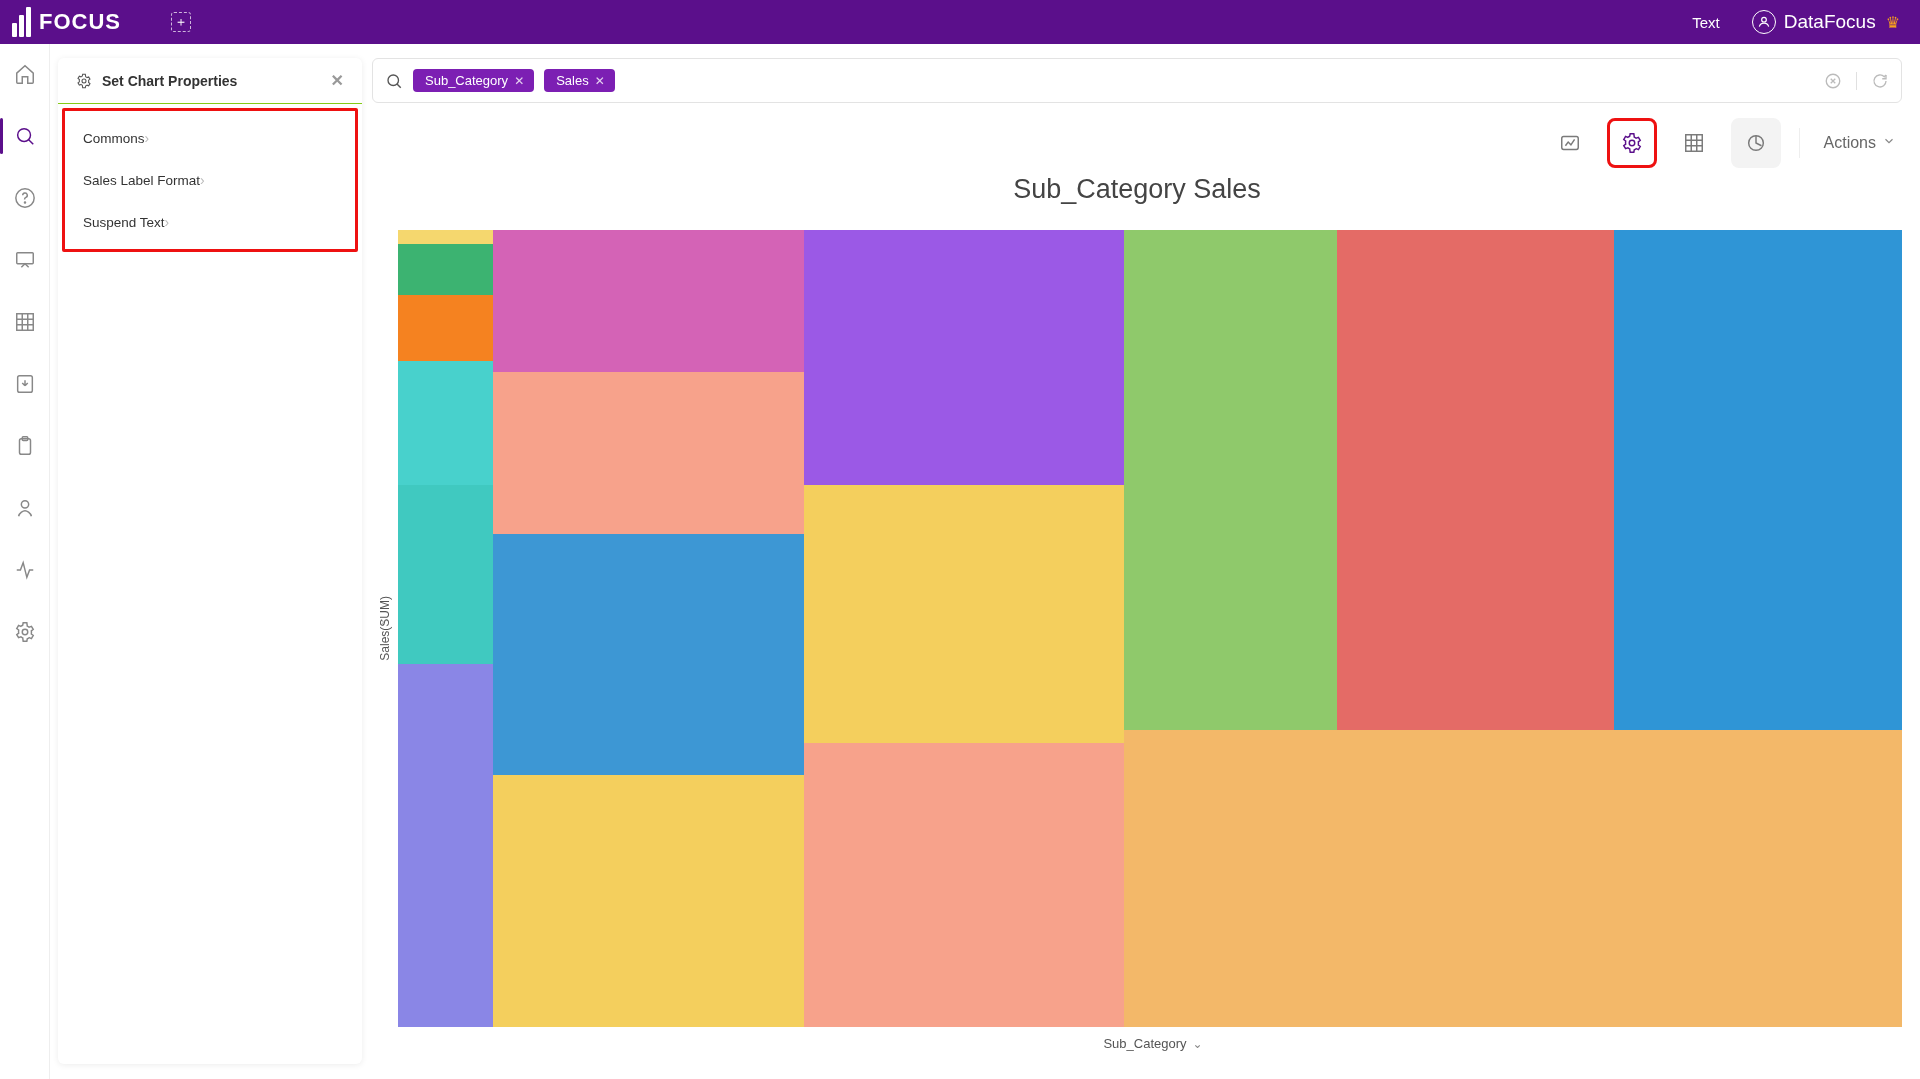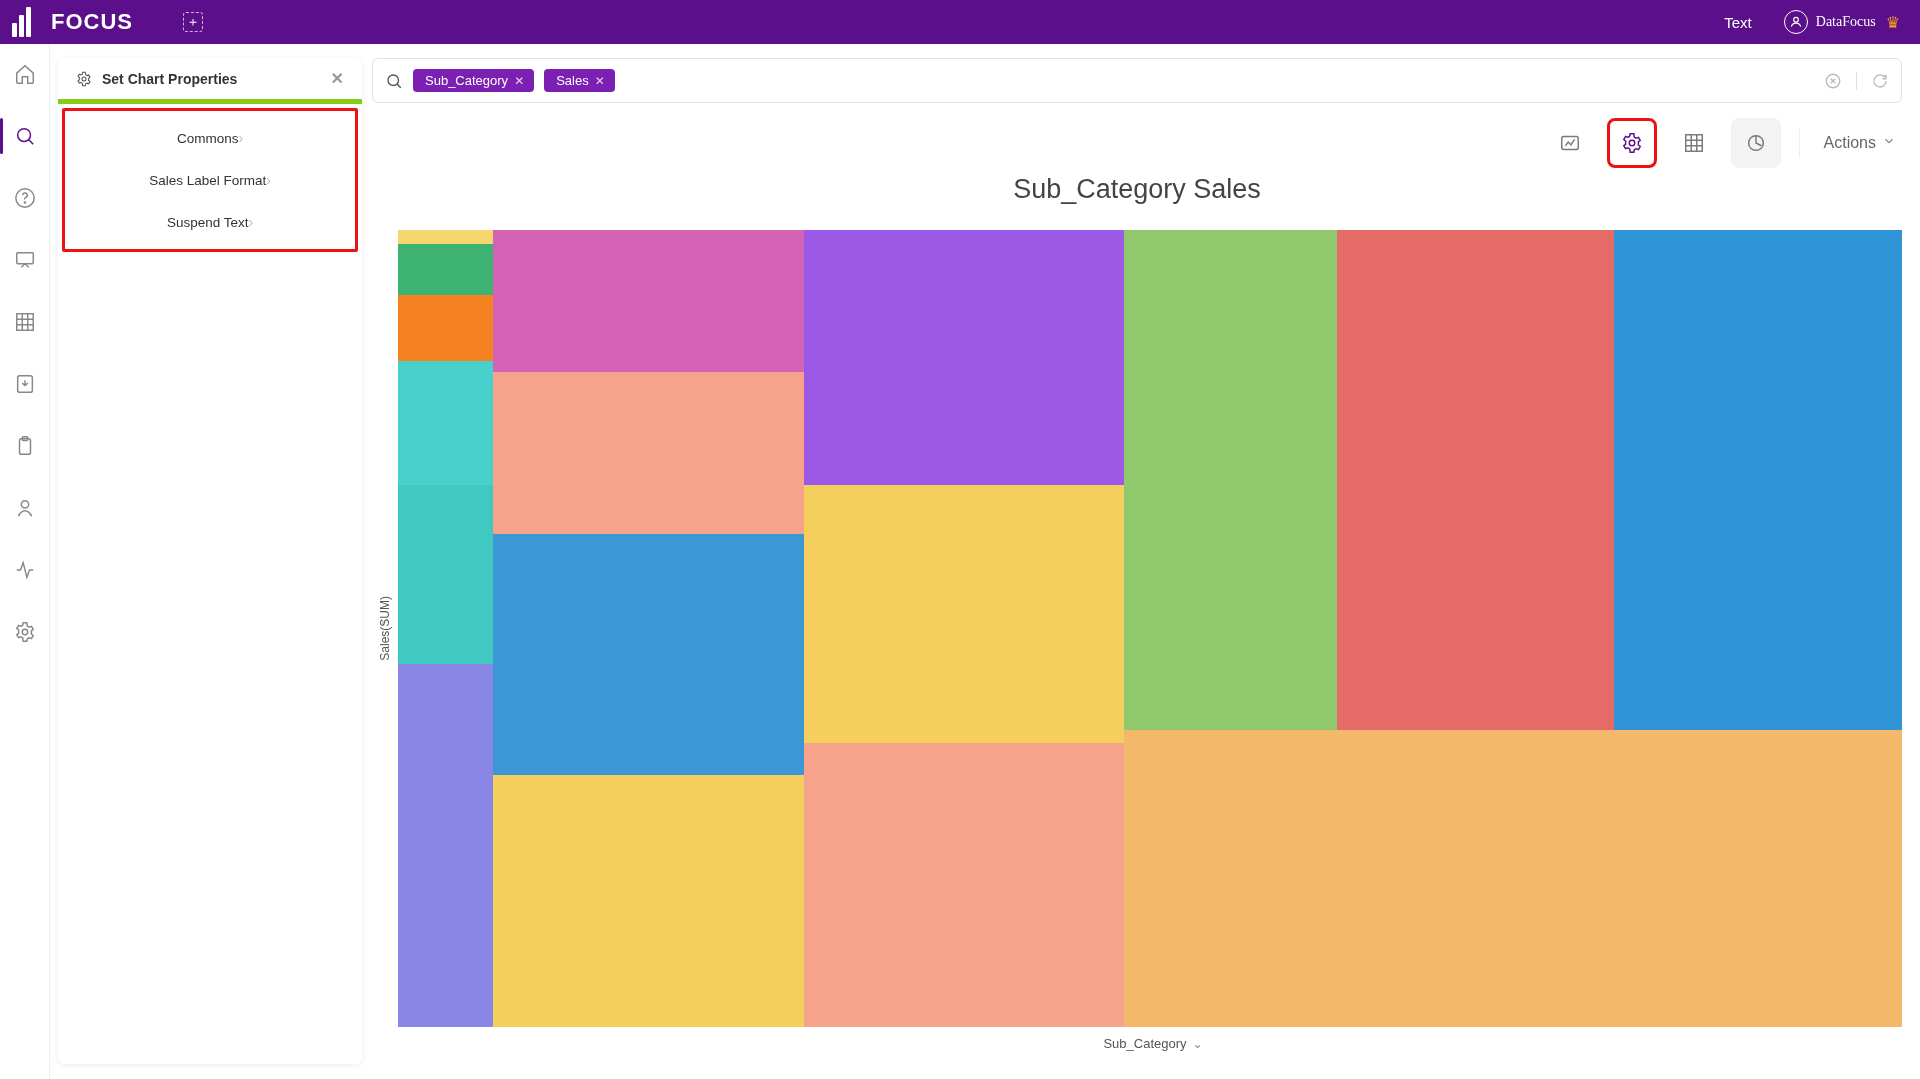--- a/index.html
+++ b/index.html
@@ -1,48 +1,48 @@
 <!DOCTYPE html>
 <html><head>
 <meta charset="utf-8">
 <style>
   * { box-sizing: border-box; margin: 0; padding: 0; }
   html, body { width: 1920px; height: 1079px; font-family: -apple-system, Segoe UI, Arial, sans-serif; background: #fff; overflow: hidden; }
 
   
   .topbar { height: 44px; background: #5b0f8b; display: flex; align-items: center; color: #fff; padding: 0 20px 0 10px; }
-  .logo { display: flex; align-items: center; gap: 20px; margin-left: 2px; }
+  .logo { display: flex; align-items: center; gap: 8px; margin-left: 2px; }
   .logo-mark { display: flex; align-items: flex-end; gap: 2px; }
   .logo-mark span { display: inline-block; width: 5px; background: #fff; border-radius: 1px; }
   .logo-mark span:nth-child(1){height:14px;} .logo-mark span:nth-child(2){height:22px;} .logo-mark span:nth-child(3){height:30px;}
   .logo-text { font-size: 22px; font-weight: 600; letter-spacing: 1px; }
   .add-box { margin-left: 50px; width: 20px; height: 20px; border: 1.5px dashed rgba(255,255,255,.7); border-radius: 3px; display:flex; align-items:center; justify-content:center; font-size:13px; color:#fff; cursor:pointer; }
   .top-spacer { flex: 1; }
   .help { font-size: 15px; cursor: pointer; margin-right: 32px; }
   .user { display:flex; align-items:center; gap:8px; cursor:pointer; }
   .avatar-ring { width:24px; height:24px; border:1.5px solid #fff; border-radius:50%; display:flex; align-items:center; justify-content:center; }
   .avatar-ring svg { width:14px; height:14px; stroke:#fff; fill:none; stroke-width:2; }
-  .user-name { font-size:14px;font-family:Liberation Serif, serif; }
+  .user-name { font-size:19px; }
   .crown { color:#f9a11b; font-size:16px; margin-left:2px; }
 
   
   .rail { position:absolute; top:44px; left:0; width:50px; height:calc(100% - 44px); background:#fff; display:flex; flex-direction:column; align-items:center; padding-top:18px; gap:38px; border-right:1px solid #eee; }
   .rail-item { width:24px; height:24px; display:flex; align-items:center; justify-content:center; color:#888; cursor:pointer; position:relative; }
   .rail-item.active { color:#5b0f8b; }
   .rail-item.active::before { content:""; position:absolute; left:-13px; top:-6px; width:3px; height:36px; background:#5b0f8b; border-radius:2px; }
   .rail svg { width:22px; height:22px; stroke:currentColor; fill:none; stroke-width:1.6; }
 
   
   .panel { position:absolute; top:58px; left:58px; width:304px; height:1006px; background:#fff; border-radius:6px; box-shadow:0 1px 6px rgba(0,0,0,.08); }
-  .panel-header { height:46px; display:flex; align-items:center; padding:0 18px; border-bottom:5px solid #84cc16; font-size:14px; font-weight:600; color:#333; }
+  .panel-header { height:46px; display:flex; align-items:center; padding:0 18px; border-bottom:1px solid #84cc16; font-size:14px; font-weight:600; color:#333; }
   .panel-header svg { width:16px; height:16px; stroke:#555; fill:none; stroke-width:1.6; margin-right:10px; }
   .panel-close { margin-left:auto; color:#999; font-size:16px; cursor:pointer; }
   .panel-body { padding:6px 0; }
   .panel-body.highlight { border:3px solid #e11; border-radius:2px; margin:4px; }
-  .prop-row { height:42px; display:flex; align-items:center; padding:0 18px; font-size:13.5px; color:#333; cursor:pointer; justify-content:center; }
+  .prop-row { height:42px; display:flex; align-items:center; padding:0 18px; font-size:13.5px; color:#333; cursor:pointer; justify-content:flex-start; }
   .prop-row .chev { color:#bbb; font-size:14px; }
 
   
   .searchbar { position:absolute; top:58px; left:372px; right:18px; height:45px; border:1px solid #e3e3e3; border-radius:6px; display:flex; align-items:center; padding:0 12px; gap:10px; }
   .searchbar svg { width:18px; height:18px; stroke:#555; fill:none; stroke-width:1.8; }
   .chip { background:#7c1fb3; color:#fff; font-size:13px; padding:4px 10px 4px 12px; border-radius:4px; display:flex; align-items:center; gap:6px; cursor:pointer; }
   .chip .x { font-size:12px; opacity:.8; }
   .search-actions { margin-left:auto; display:flex; align-items:center; gap:14px; color:#bbb; }
   .search-actions .vline { width:1px; height:18px; background:#e0e0e0; }
   .search-actions svg { width:18px; height:18px; stroke:#bbb; fill:none; stroke-width:1.8; cursor:pointer; }

